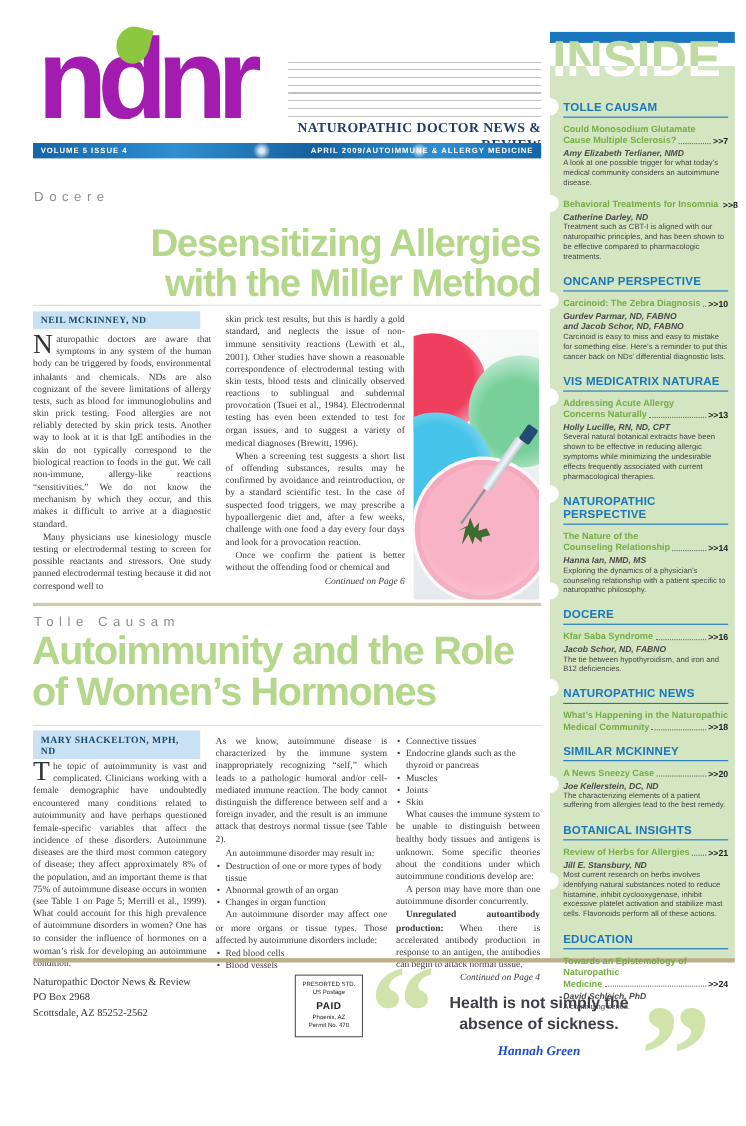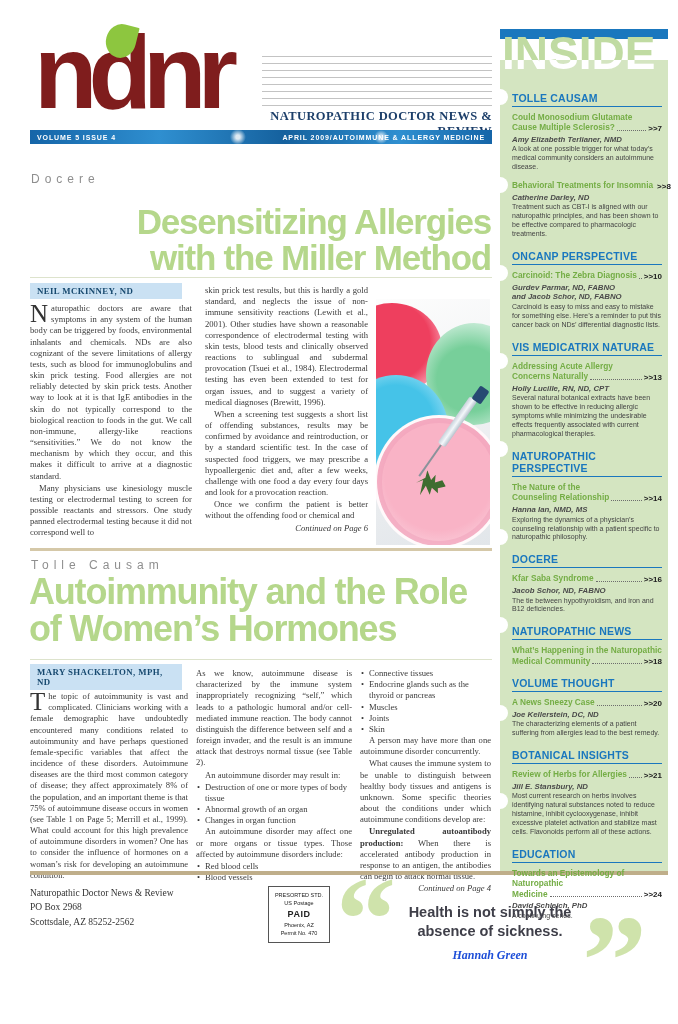--- a/index.html
+++ b/index.html
@@ -2,21 +2,21 @@
 <html><head>
 <meta charset="utf-8">
 <style>
   html,body{margin:0;padding:0;background:#fff;}
   .page{position:relative;width:678px;height:1024px;background:#fff;overflow:hidden;
         font-family:"Liberation Serif",serif;-webkit-font-smoothing:antialiased;}
 
   
   .logo{position:absolute;left:34px;top:22px;width:230px;height:110px;}
   .logo-text{font-family:"Liberation Sans",sans-serif;font-weight:bold;font-size:104px;line-height:100px;
-             color:#7f1d1d;letter-spacing:-9px;}
+             color:#a21caf;letter-spacing:-9px;}
   .leaf{position:absolute;left:72px;top:2px;width:30px;height:34px;background:#8dc63f;
         border-radius:85% 5% 85% 85%;transform:rotate(14deg);}
   .masthead-rules{position:absolute;left:262px;top:56px;width:230px;height:51px;
         background:repeating-linear-gradient(to bottom,#c3c3c3 0 1px,transparent 1px 7px);}
   .pub-name{position:absolute;left:232px;top:109px;width:260px;text-align:right;
         font-family:"Liberation Serif",serif;font-weight:bold;font-size:12.5px;color:#1d3f6a;letter-spacing:0.4px;}
   .banner{position:absolute;left:30px;top:130px;width:462px;height:14px;box-sizing:border-box;
         display:flex;justify-content:space-between;align-items:center;padding:0 7px;
         background:radial-gradient(circle at 45% 50%,rgba(255,255,255,.85) 0 2px,transparent 8px),
                    radial-gradient(circle at 76% 50%,rgba(255,255,255,.7) 0 2px,transparent 7px),
@@ -183,22 +183,22 @@
     <p class="bp ind">An autoimmune disorder may affect one or more organs or tissue types. Those affected by autoimmune disorders include:</p>
     <div class="bullet">Red blood cells</div>
     <div class="bullet">Blood vessels</div>
   </div>
   <div class="col a2c3">
     <div class="bullet">Connective tissues</div>
     <div class="bullet">Endocrine glands such as the thyroid or pancreas</div>
     <div class="bullet">Muscles</div>
     <div class="bullet">Joints</div>
     <div class="bullet">Skin</div>
+    <p class="bp ind">What causes the immune system to be unable to distinguish between healthy body tissues and antigens is unknown. Some specific theories about the conditions under which autoimmune conditions develop are:</p>
     <p class="bp ind">A person may have more than one autoimmune disorder concurrently.</p>
-    <p class="bp ind">What causes the immune system to be unable to distinguish between healthy body tissues and antigens is unknown. Some specific theories about the conditions under which autoimmune conditions develop are:</p>
     <p class="bp ind"><span class="blead">Unregulated autoantibody production:</span> <span>When there is accelerated antibody production in response to an antigen, the antibodies can begin to attack normal tissue.</span></p>
     <p class="continued">Continued on Page 4</p>
   </div>
 
   <div class="divider2"></div>
 
   <div class="sb-bluebar"></div>
   <div class="sb-panel">
     <div id="toc-sections">
         <div class="toc-section">
@@ -279,21 +279,21 @@
           <div class="toc-item">
             <span class="toc-line">What’s Happening in the Naturopathic</span>
             <div class="toc-row">
               <span class="toc-line">Medical Community</span>
               <span class="leader"></span>
               <span class="toc-page">&gt;&gt;18</span>
             </div>
           </div>
         </div>
         <div class="toc-section">
-          <div class="toc-section-title">VOLUME THOUGHT</div>
+          <div class="toc-section-title">SIMILAR MCKINNEY</div>
           <div class="toc-item">
             <div class="toc-row">
               <span class="toc-line">A News Sneezy Case</span>
               <span class="leader"></span>
               <span class="toc-page">&gt;&gt;20</span>
             </div>
             <div class="toc-byline">Joe Kellerstein, DC, ND</div>
             <div class="toc-desc">The characterizing elements of a patient suffering from allergies lead to the best remedy.</div>
           </div>
         </div>

